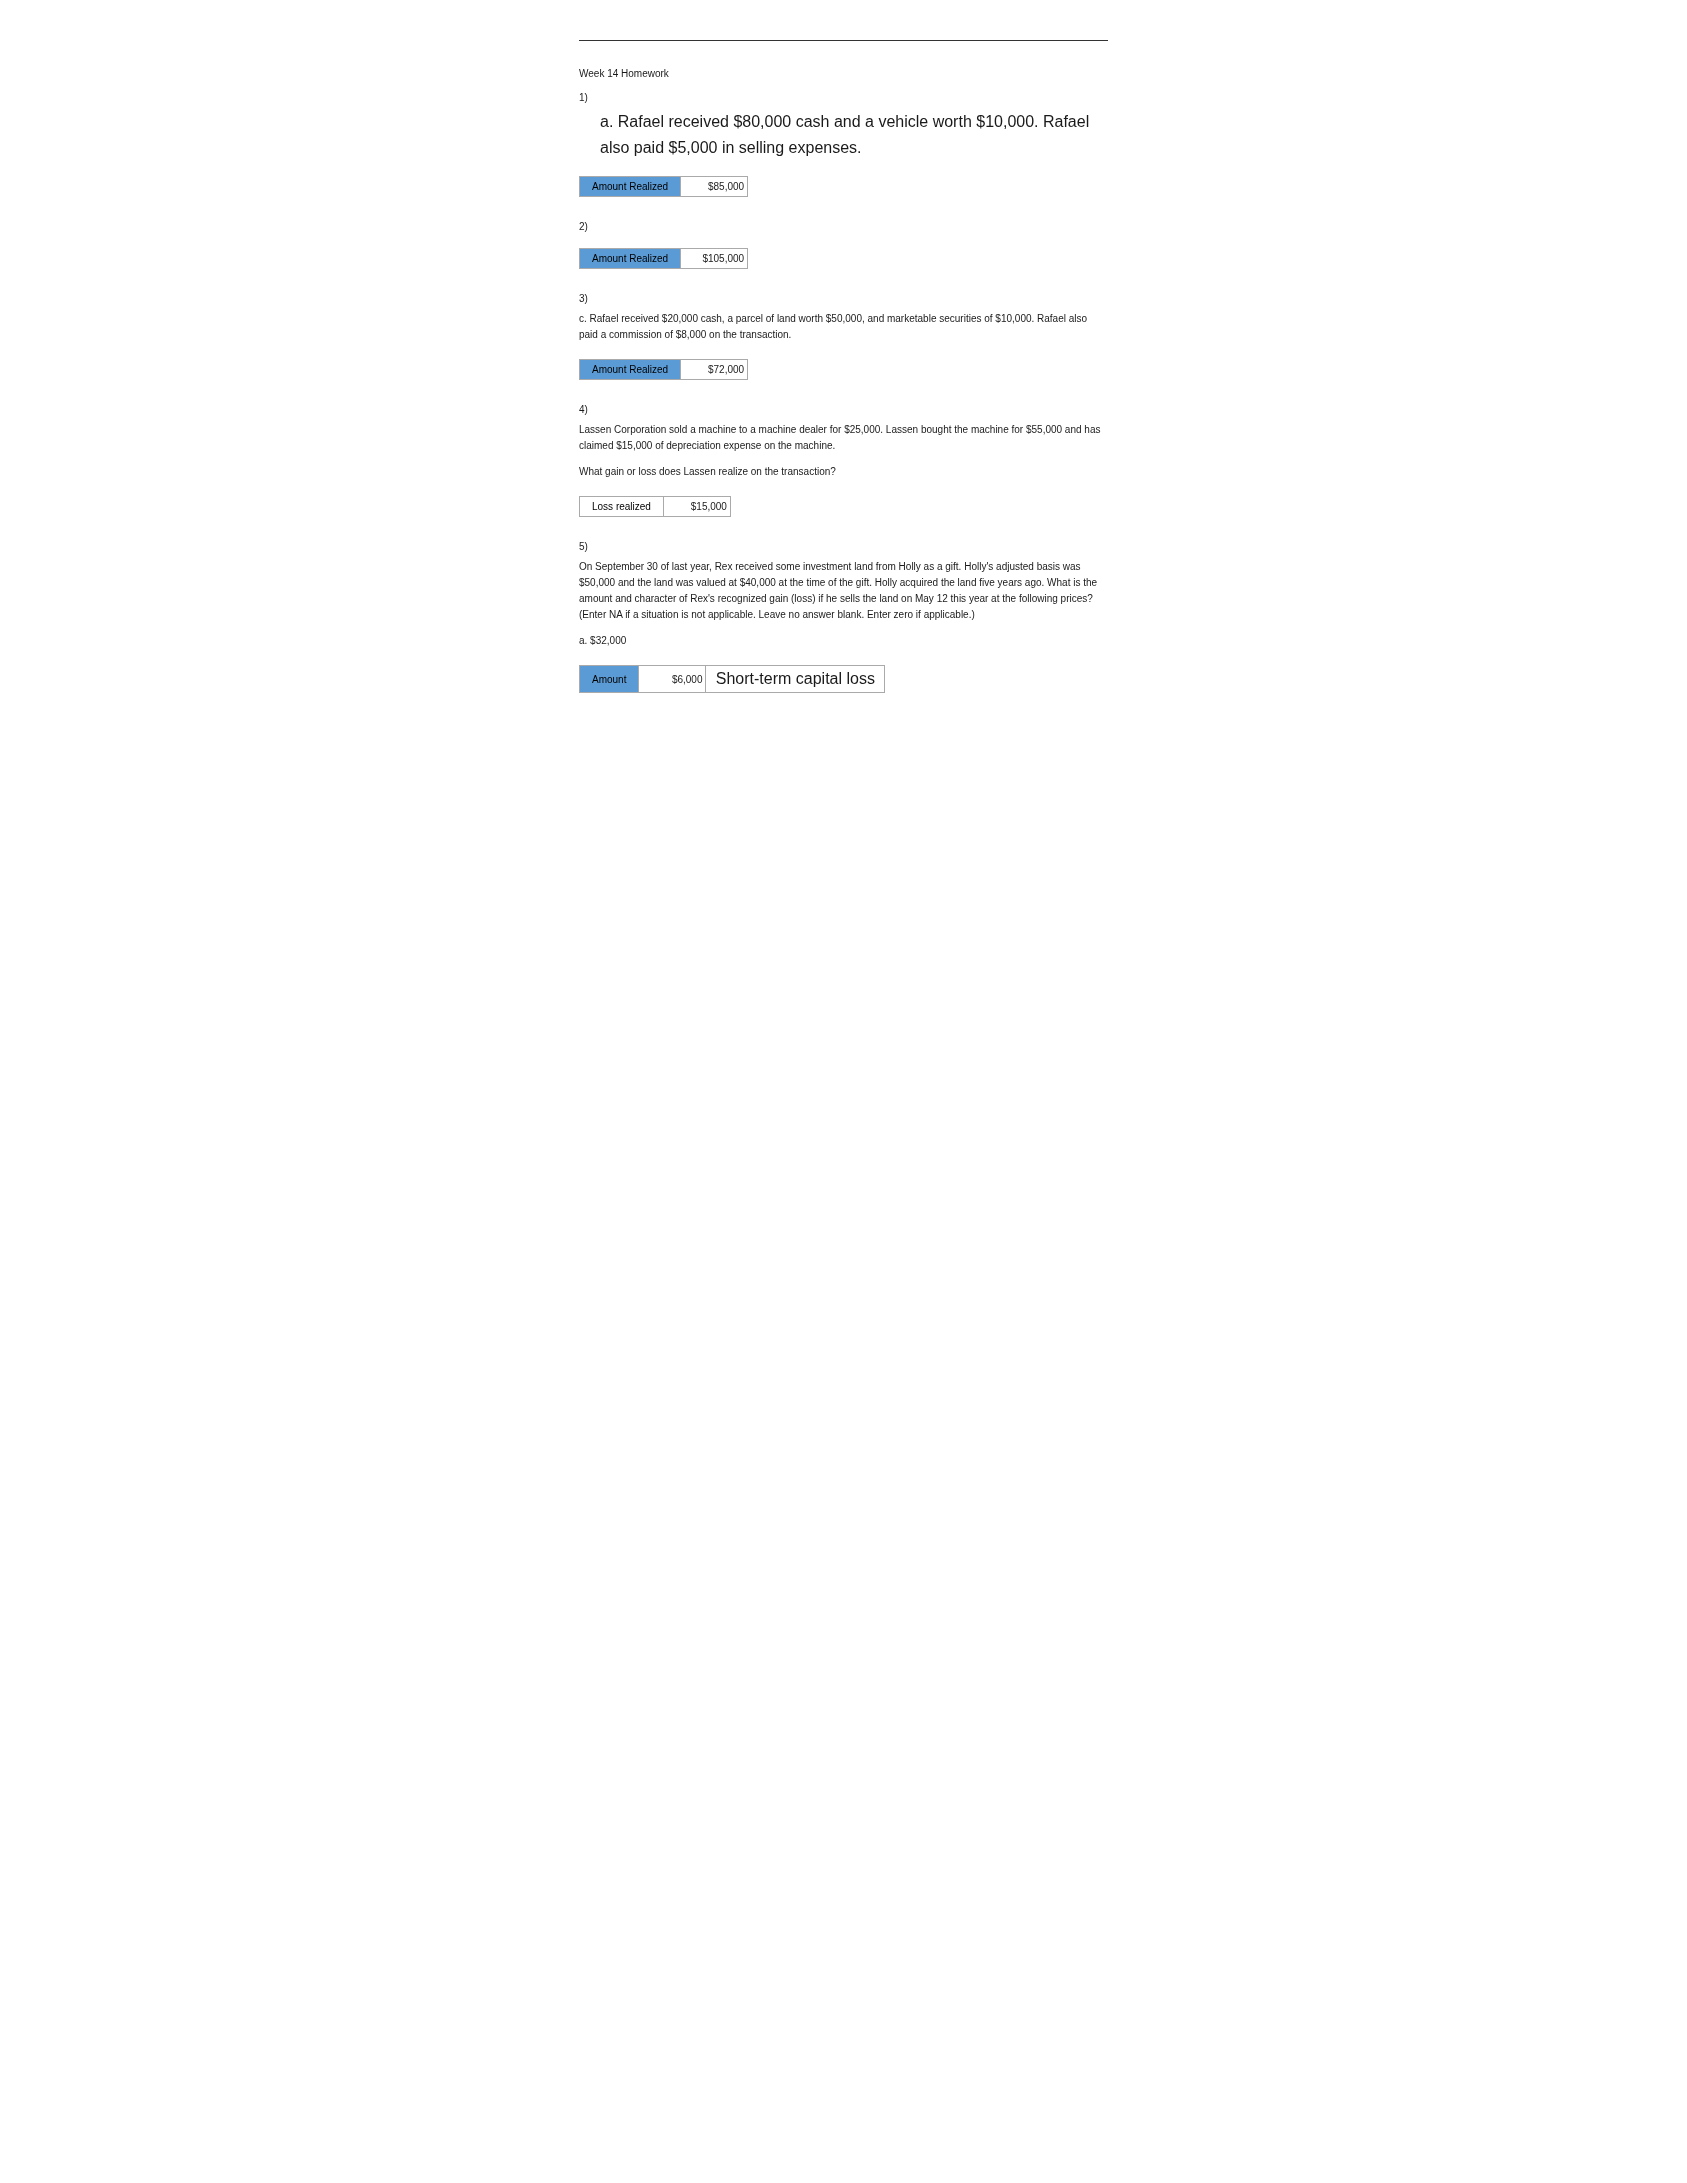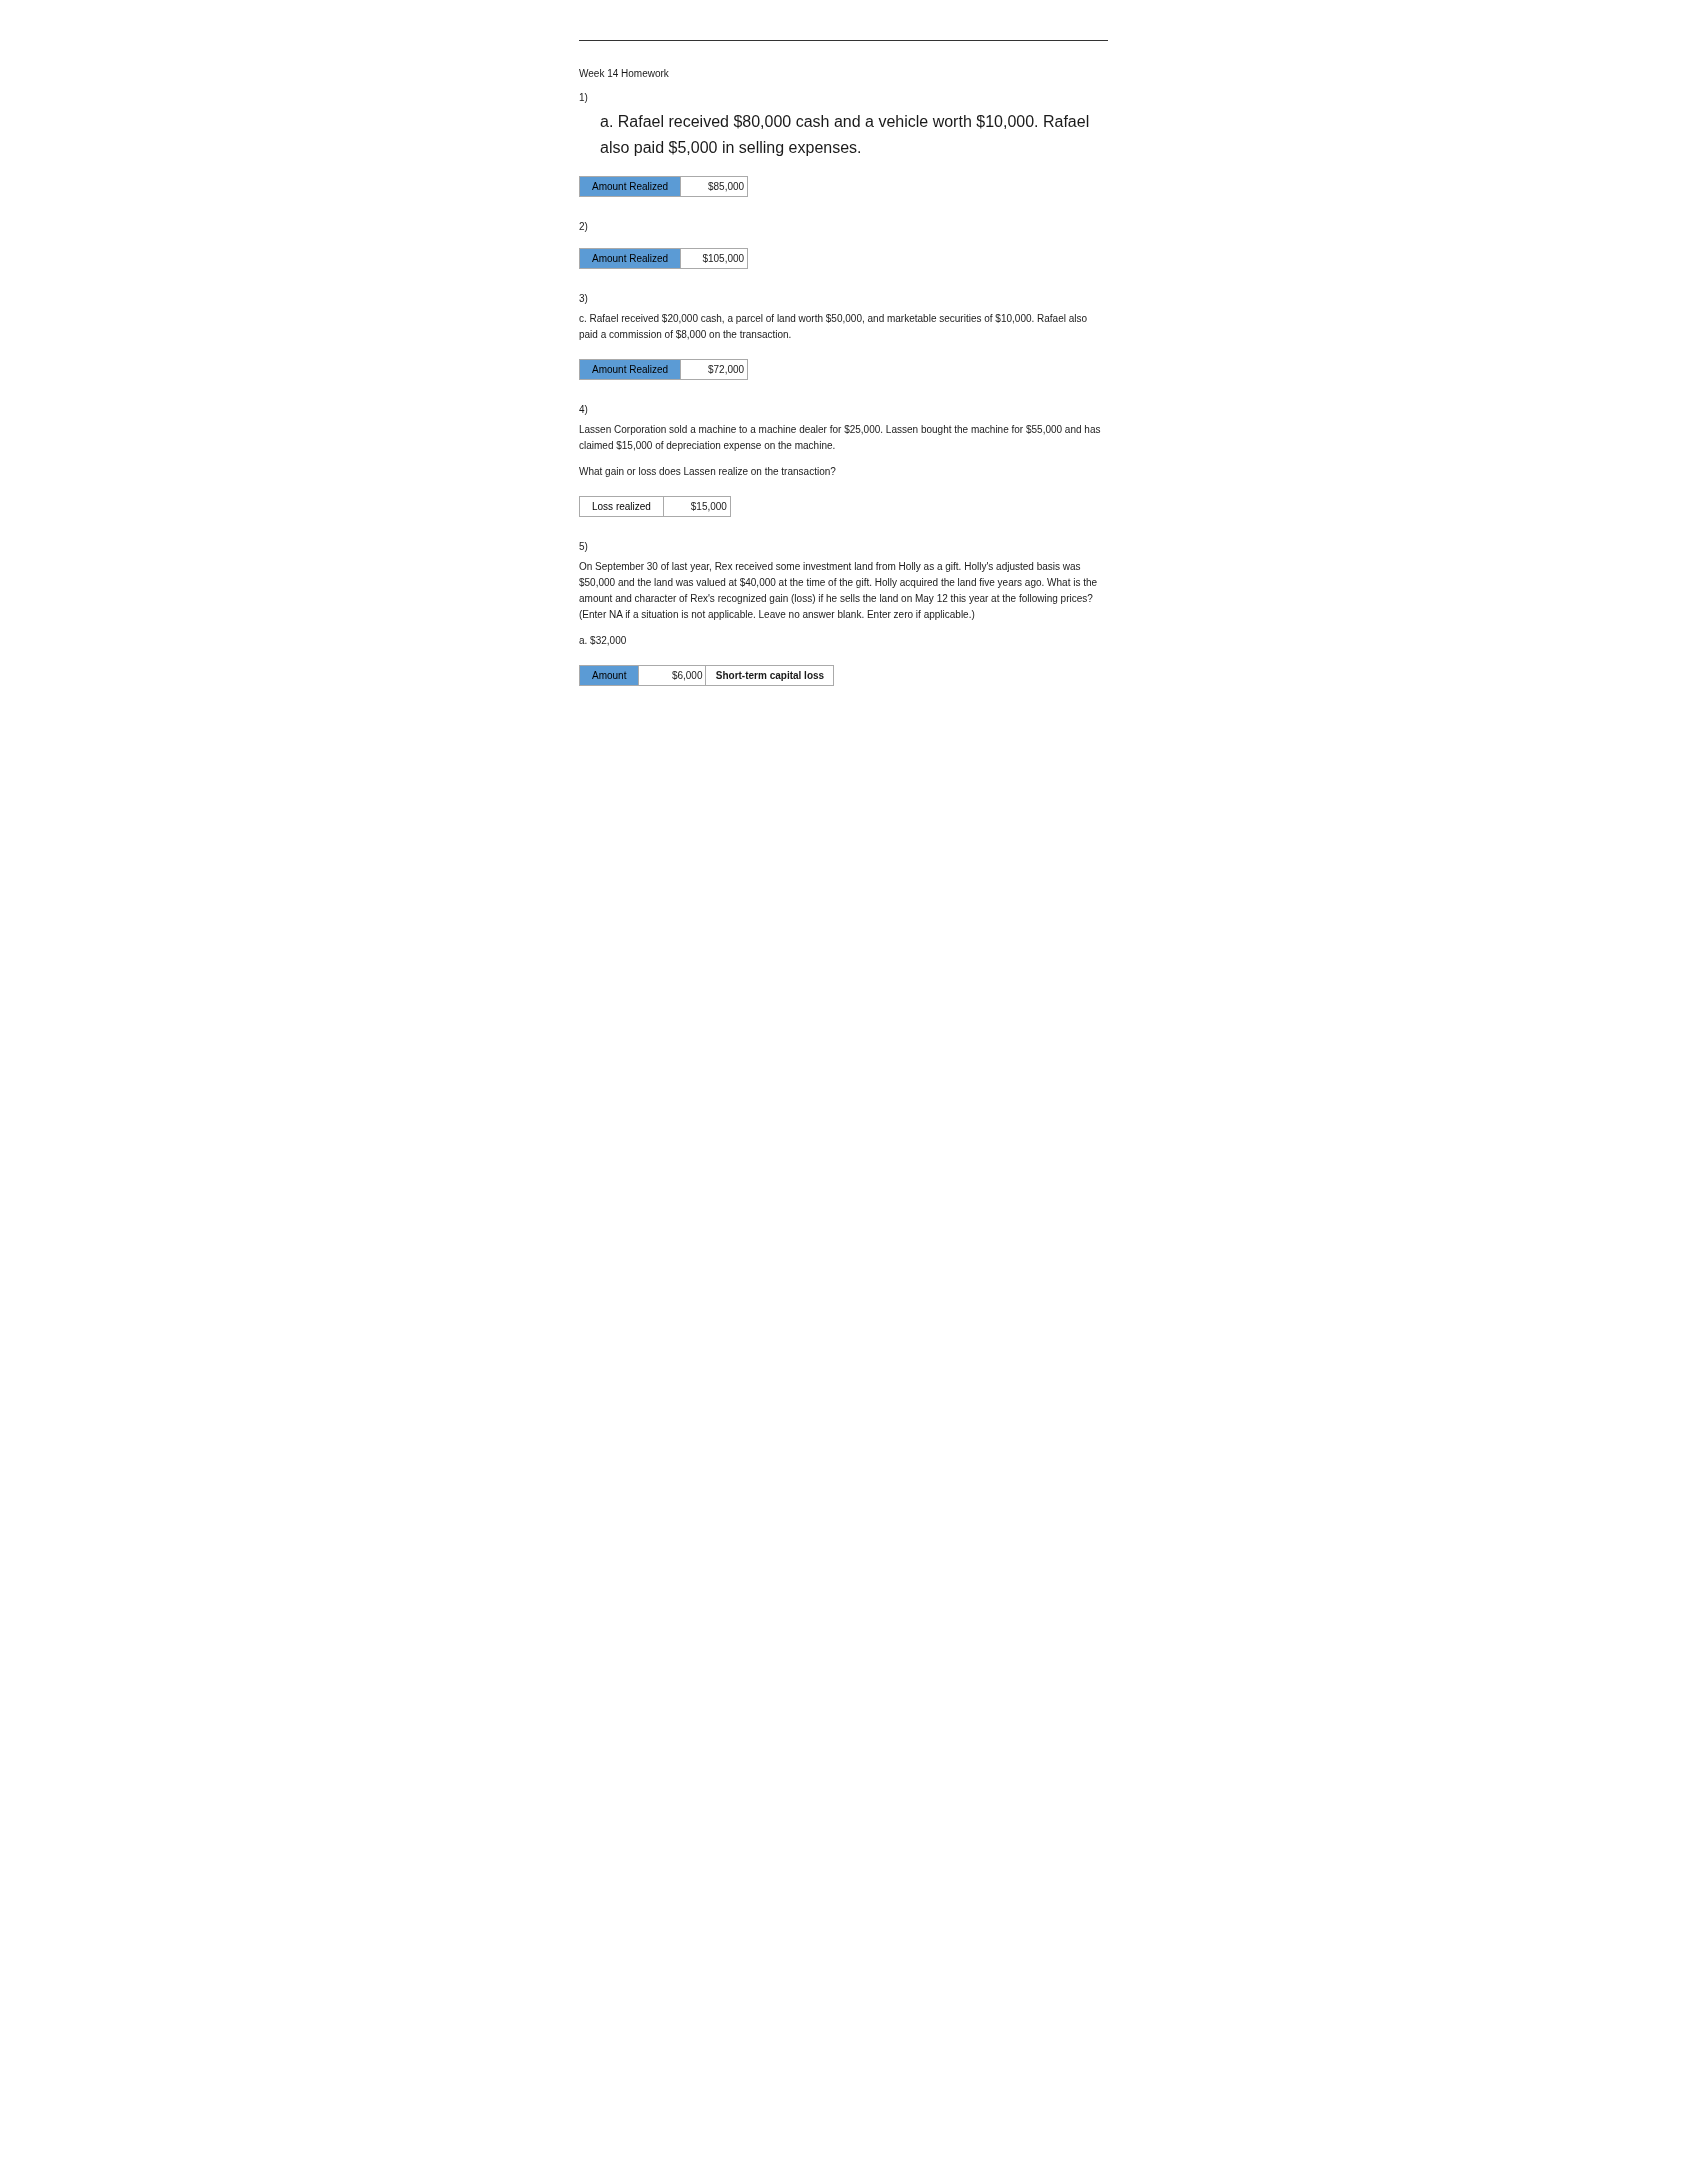--- a/index.html
+++ b/index.html
@@ -77,25 +77,24 @@
       border: none;
       display: flex;
       align-items: center;
       min-width: 66px;
       justify-content: flex-end;
     }
 
     .answer-extra {
       background-color: #ffffff;
       padding: 4px 9.3px;
-      font-size: 10px;
+      font-size: 16px;
       border-left: 0.7px solid #aaa;
       display: flex;
       align-items: center;
-      font-weight: bold;
     }
 
     .week-title {
       font-size: 10px;
       margin-bottom: 13.2px;
     }
   </style>
 </head>
 <body>
 

